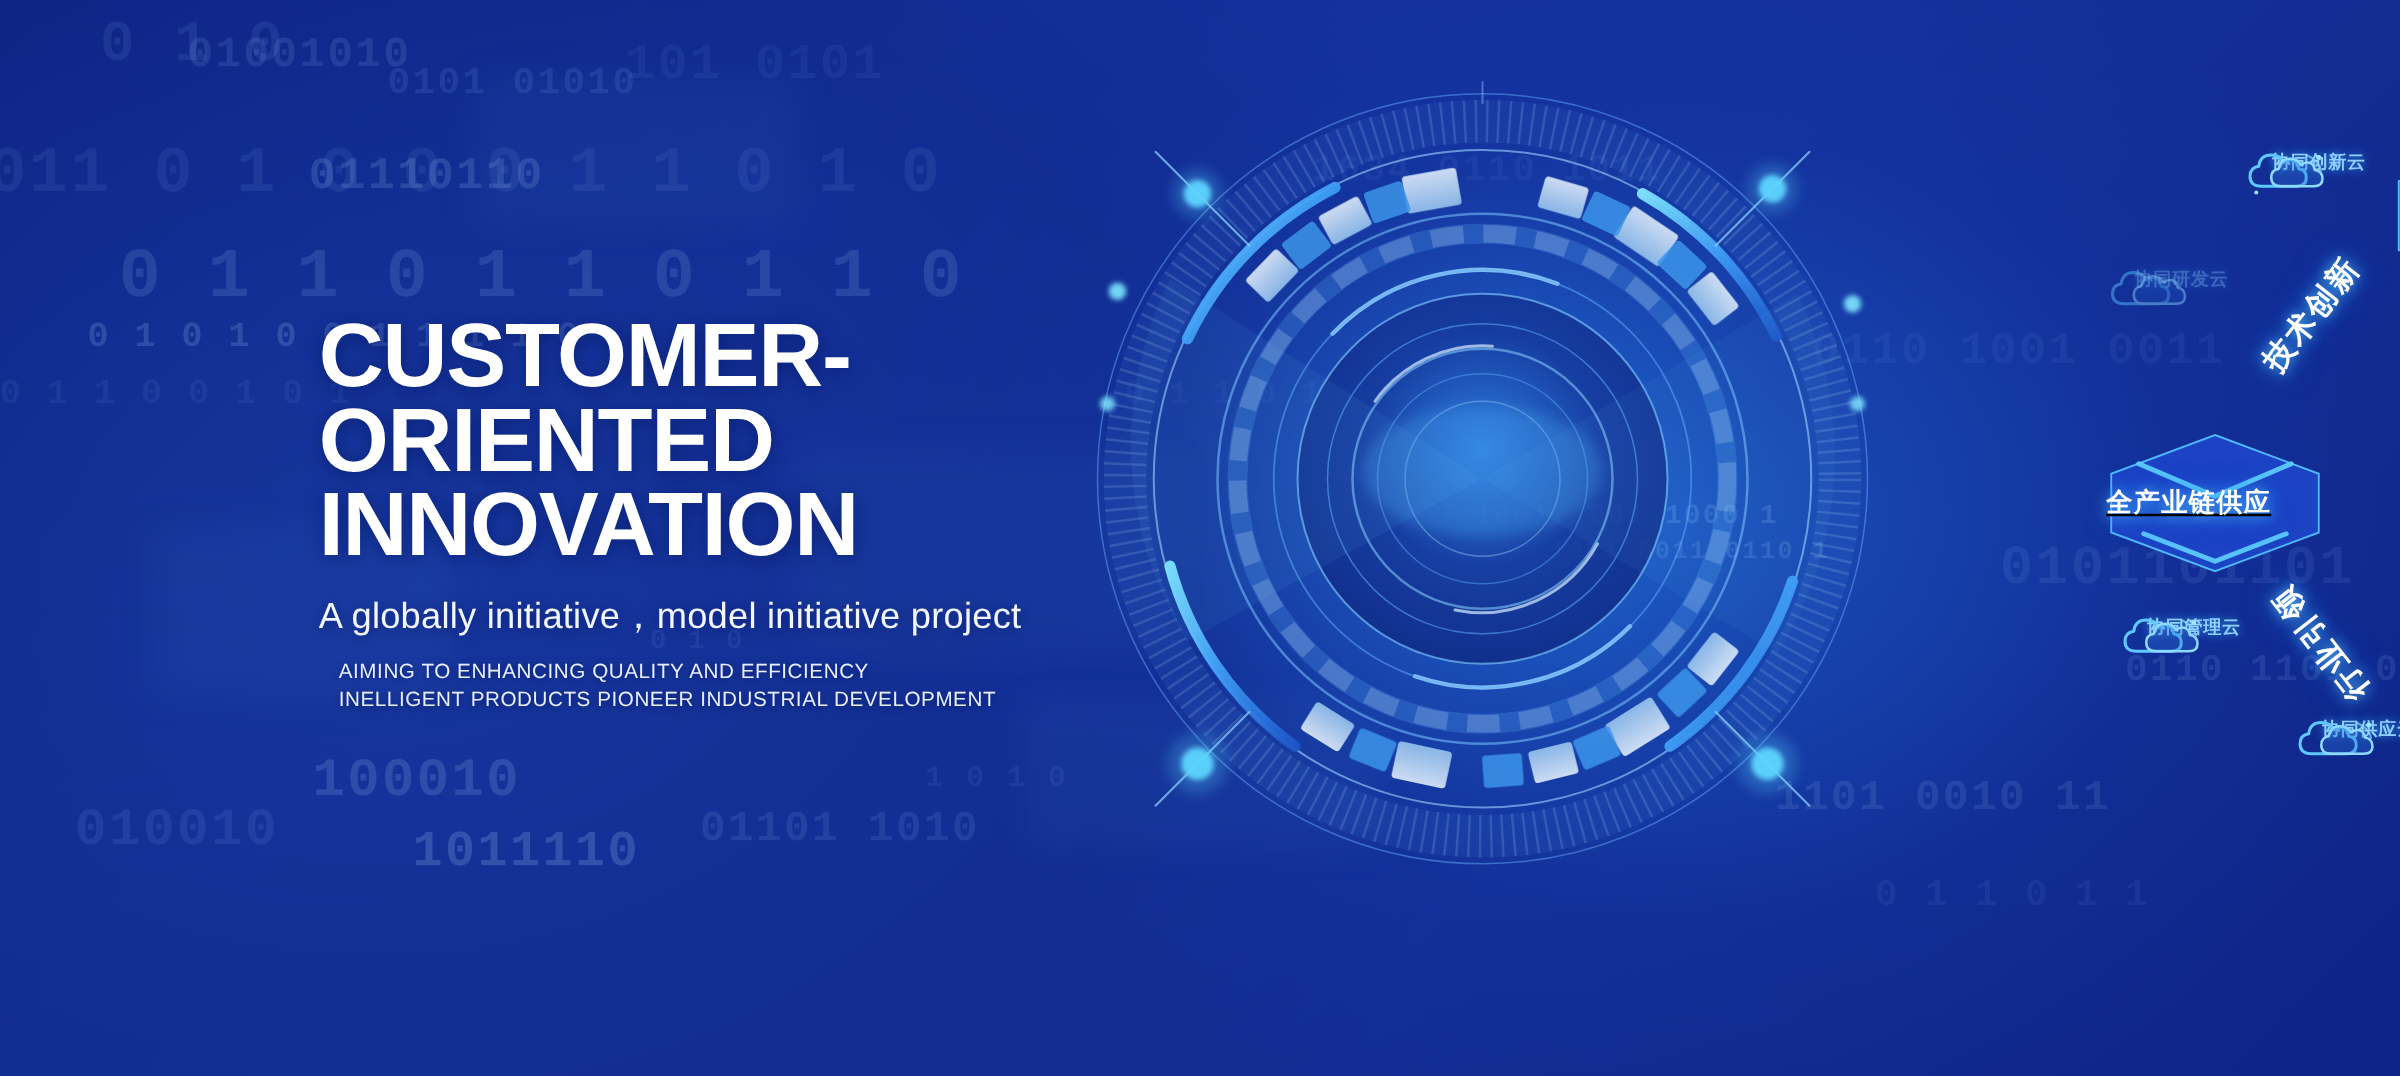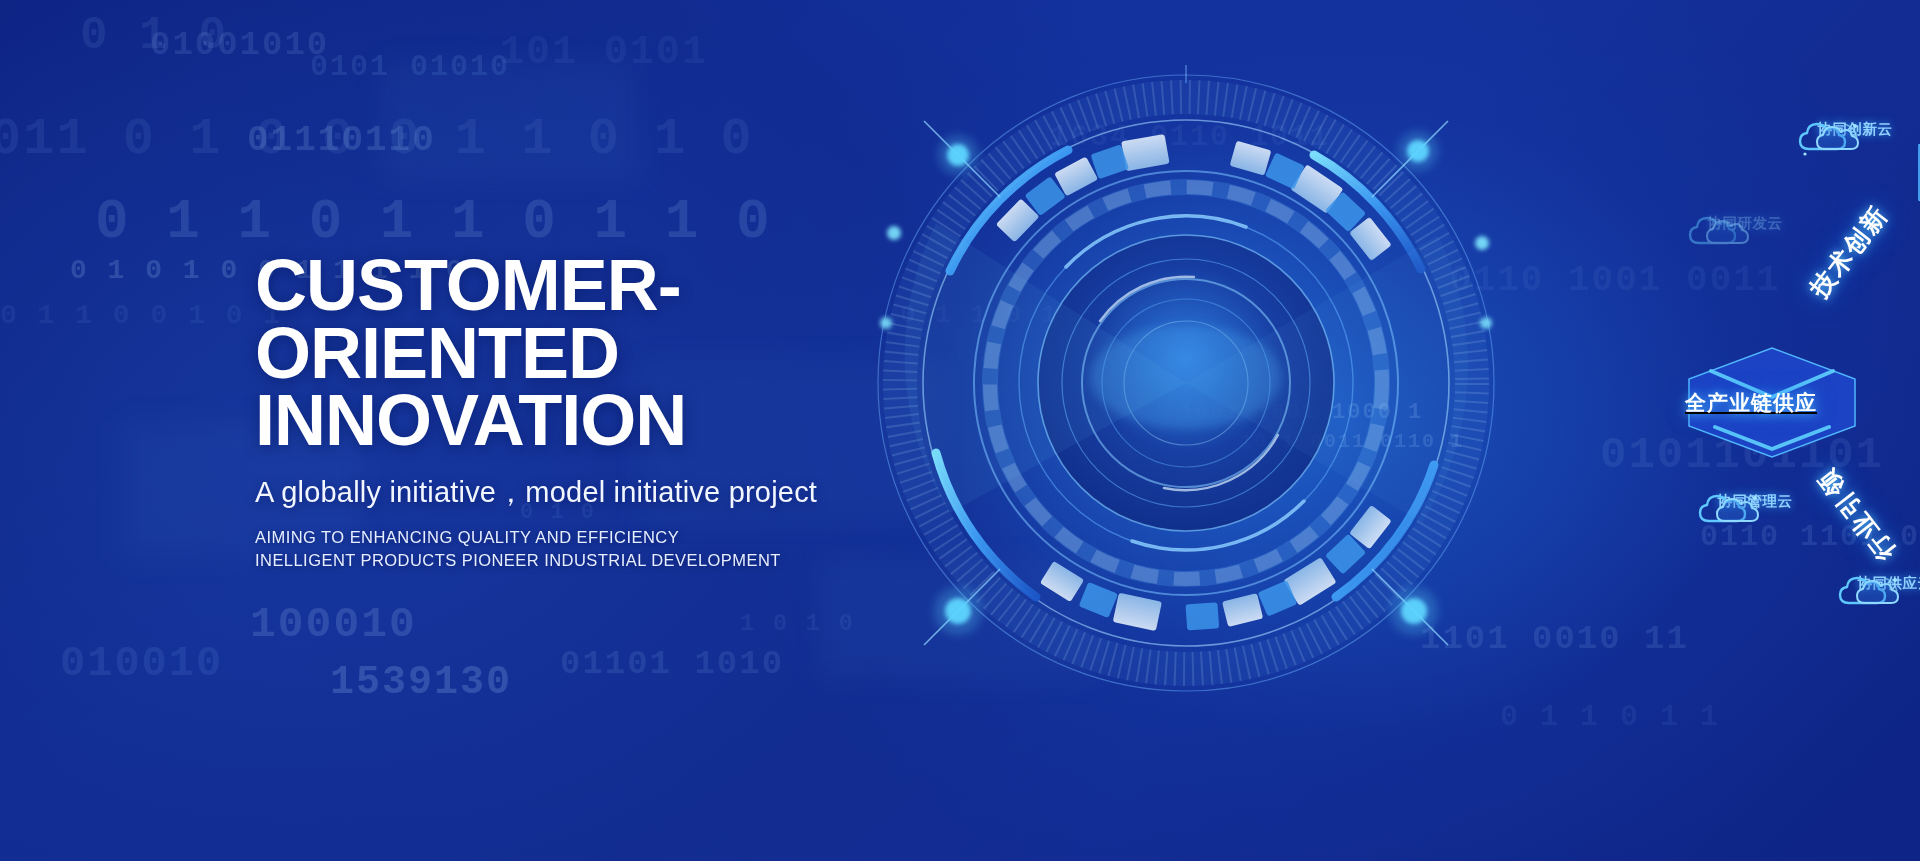--- a/index.html
+++ b/index.html
@@ -68,21 +68,21 @@
     color:#ffffff; letter-spacing:-1px;
     text-shadow:0 2px 14px rgba(0,20,90,0.55);
   }
   .title-line2{ display:block; }
   .subtitle{
     margin-top:18px;
     font-size:29px; font-weight:400; color:#f2f6ff;
     letter-spacing:0.2px;
     text-shadow:0 2px 10px rgba(0,20,90,0.5);
   }
-  .taglines{ margin-top:13px; }
+  .taglines{ margin-top:13px;margin-left:16px; }
   .tagline{
     font-size:16.5px; color:#e6eeff; letter-spacing:0.45px;
     line-height:1.42; font-weight:400;
     text-shadow:0 1px 6px rgba(0,18,80,0.6);
   }
 
   
   .hud{
     position:absolute; left:840px; top:20px; width:1080px; height:830px;
     z-index:10;
@@ -146,21 +146,21 @@
     <span class="bin b6">01110110</span>
     <span class="bin b7">0 1 1 0 1 1 0 1 1 0</span>
     <span class="bin b8">0 1 0 1 0 0 1 1 1 1 0</span>
     <span class="bin b9">0 1 1 0 0 1 0 1</span>
     <span class="bin b10">1634 0110 1011</span>
     <span class="bin b11">0110 1001 0011</span>
     <span class="bin b12">0101101101</span>
     <span class="bin b13">0110 1101 01</span>
     <span class="bin b14">1101 0010 11</span>
     <span class="bin b15">100010</span>
-    <span class="bin b16">1539130</span>
+    <span class="bin b16">1011110</span>
     <span class="bin b17">010010</span>
     <span class="bin b18">01101 1010</span>
     <span class="bin b19">1 0 1 0</span>
     <span class="bin b20">0 1 1 0 1 0</span>
     <span class="bin b21">0 1 0</span>
     <span class="bin b22">1001 1001 1000 1</span>
     <span class="bin b23">1011 0011 0110 1</span>
     <span class="bin b24">0 1 1 0 1 1</span>
     <div class="glow-block gb1"></div>
     <div class="glow-block gb2"></div>

